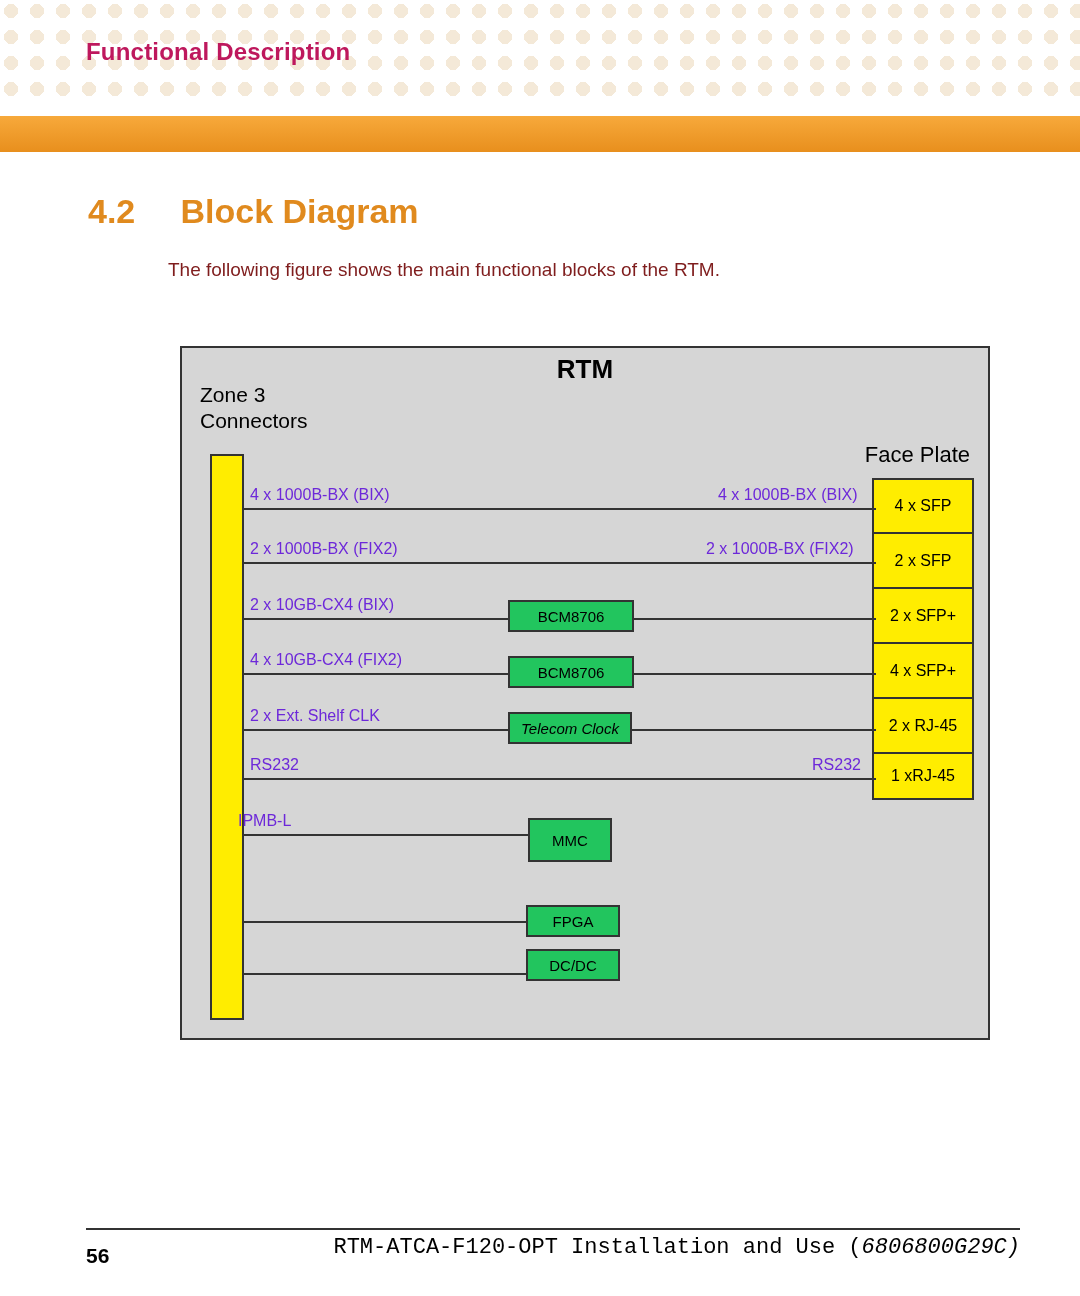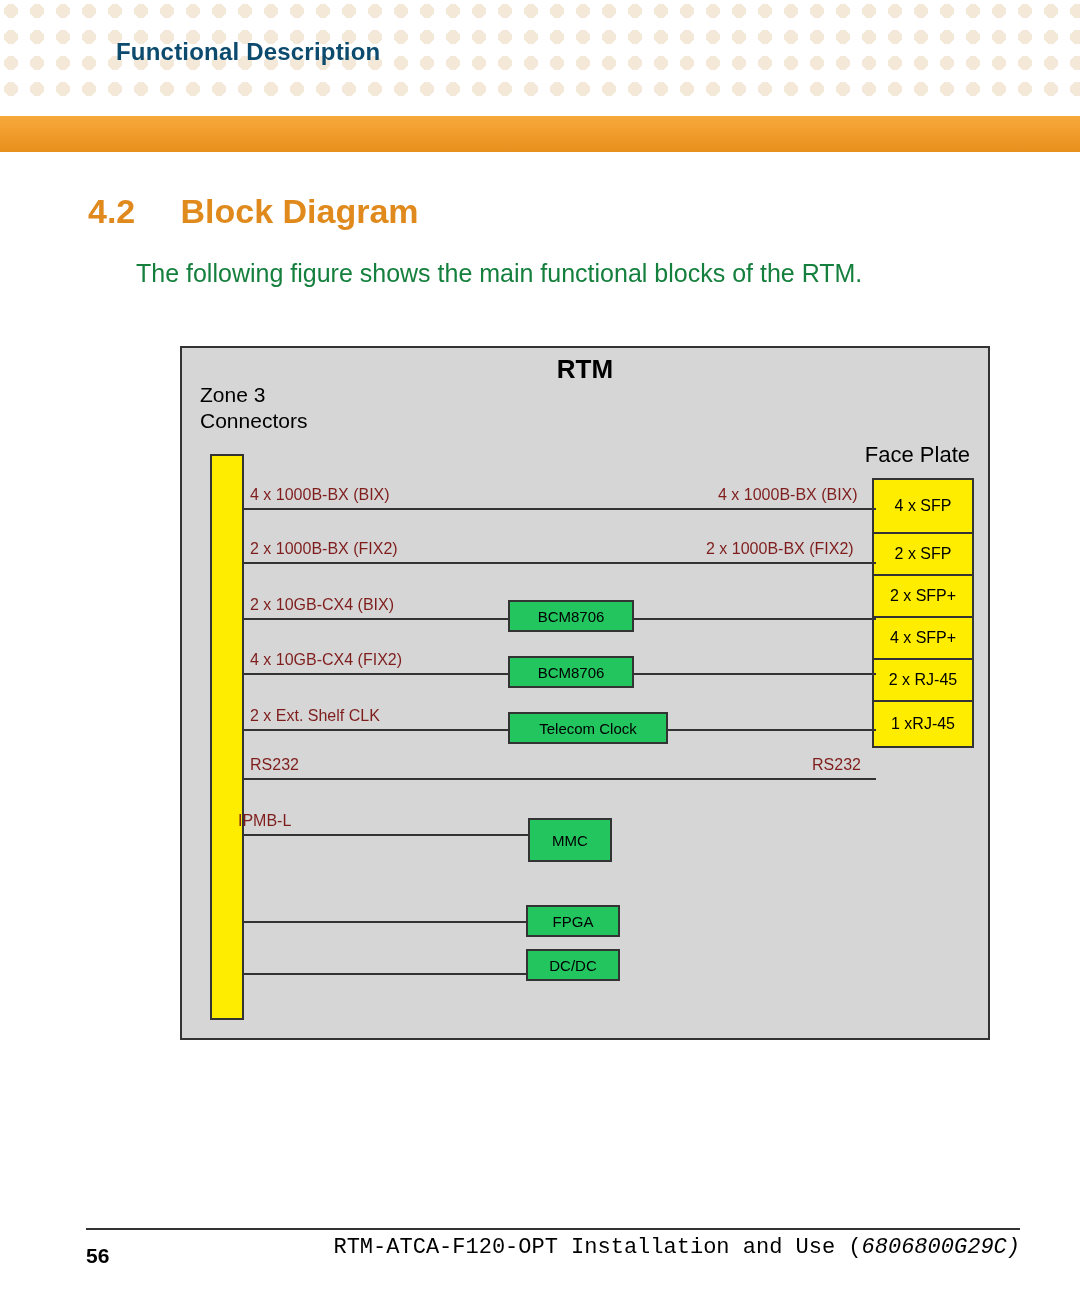--- a/index.html
+++ b/index.html
@@ -18,25 +18,24 @@
     height: 96px;
     background-image:
       radial-gradient(circle, #f4e9d8 7px, transparent 7px);
     background-size: 26px 26px;
     background-position: -2px -2px;
   }
   .header-title {
     position: absolute;
     top: 38px;
     left: 86px;
-    color: #0c4a6e;
+    color: #be185d;
     font-weight: 700;
     font-size: 24px;
     letter-spacing: 0.2px;
-    margin-left: 30px;
   }
   .orange-bar {
     position: absolute;
     top: 116px;
     left: 0; right: 0;
     height: 36px;
     background: linear-gradient(#f7a93b, #e88f1d);
   }
   .content {
     position: absolute;
@@ -53,23 +52,23 @@
     vertical-align: top;
   }
   .sec-title {
     color: #e08a1e;
     font-weight: 700;
     font-size: 34px;
     display: inline-block;
   }
   .intro {
     margin-top: 28px;
-    margin-left: 48px;
-    font-size: 25px;
-    color: #15803d;
+    margin-left: 80px;
+    font-size: 19px;
+    color: #7f1d1d;
   }
   .fig-caption {
     margin-top: 30px;
     margin-left: 92px;
     color: #e08a1e;
     font-style: italic;
     font-size: 19px;
   }
   .fig-caption .fc-num { display: inline-block; width: 116px; }
   
@@ -117,39 +116,39 @@
   .fcol {
     position: absolute;
     top: 130px;
     right: 14px;
     width: 102px;
   }
   .fbox {
     border: 2px solid #333;
     border-top: none;
     background: #ffed00;
-    height: 42px;
+    height: 55px;
     display: flex;
     align-items: center;
     justify-content: center;
     font-size: 16px;
   }
   .fbox:first-child { border-top: 2px solid #333; height: 56px; }
   .fbox.rs { height: 46px; }
   
   .row {
     position: absolute;
     left: 62px;
     height: 2px;
     background: #333;
   }
   .row-label {
     position: absolute;
     font-size: 16px;
-    color: #7f1d1d;
+    color: #6d28d9;
     white-space: nowrap;
   }
   .chip {
     position: absolute;
     background: #22c55e;
     border: 2px solid #333;
     font-size: 15px;
     display: flex;
     align-items: center;
     justify-content: center;
@@ -222,21 +221,21 @@
   <div class="row" style="top:270px; width:632px;"></div>
   <div class="row-label" style="top:248px; left:68px;">2 x 10GB-CX4 (BIX)</div>
   <div class="chip" style="top:252px; left:326px;">BCM8706</div>
 
   <div class="row" style="top:325px; width:632px;"></div>
   <div class="row-label" style="top:303px; left:68px;">4 x 10GB-CX4 (FIX2)</div>
   <div class="chip" style="top:308px; left:326px;">BCM8706</div>
 
   <div class="row" style="top:381px; width:632px;"></div>
   <div class="row-label" style="top:359px; left:68px;">2 x Ext. Shelf CLK</div>
-  <div class="chip" style="top:364px; left:326px; width:160px;">Telecom Clock</div>
+  <div class="chip" style="top:364px; left:326px; width:124px;font-style:italic;">Telecom Clock</div>
 
   <div class="row" style="top:430px; width:632px;"></div>
   <div class="row-label" style="top:408px; left:68px;">RS232</div>
   <div class="row-label" style="top:408px; left:630px;">RS232</div>
 
   <div class="row" style="top:486px; width:310px;"></div>
   <div class="row-label" style="top:464px; left:56px;">IPMB-L</div>
   <div class="chip" style="top:470px; left:346px; width:84px; height:44px;">MMC</div>
 
   <div class="row" style="top:573px; width:290px;"></div>

